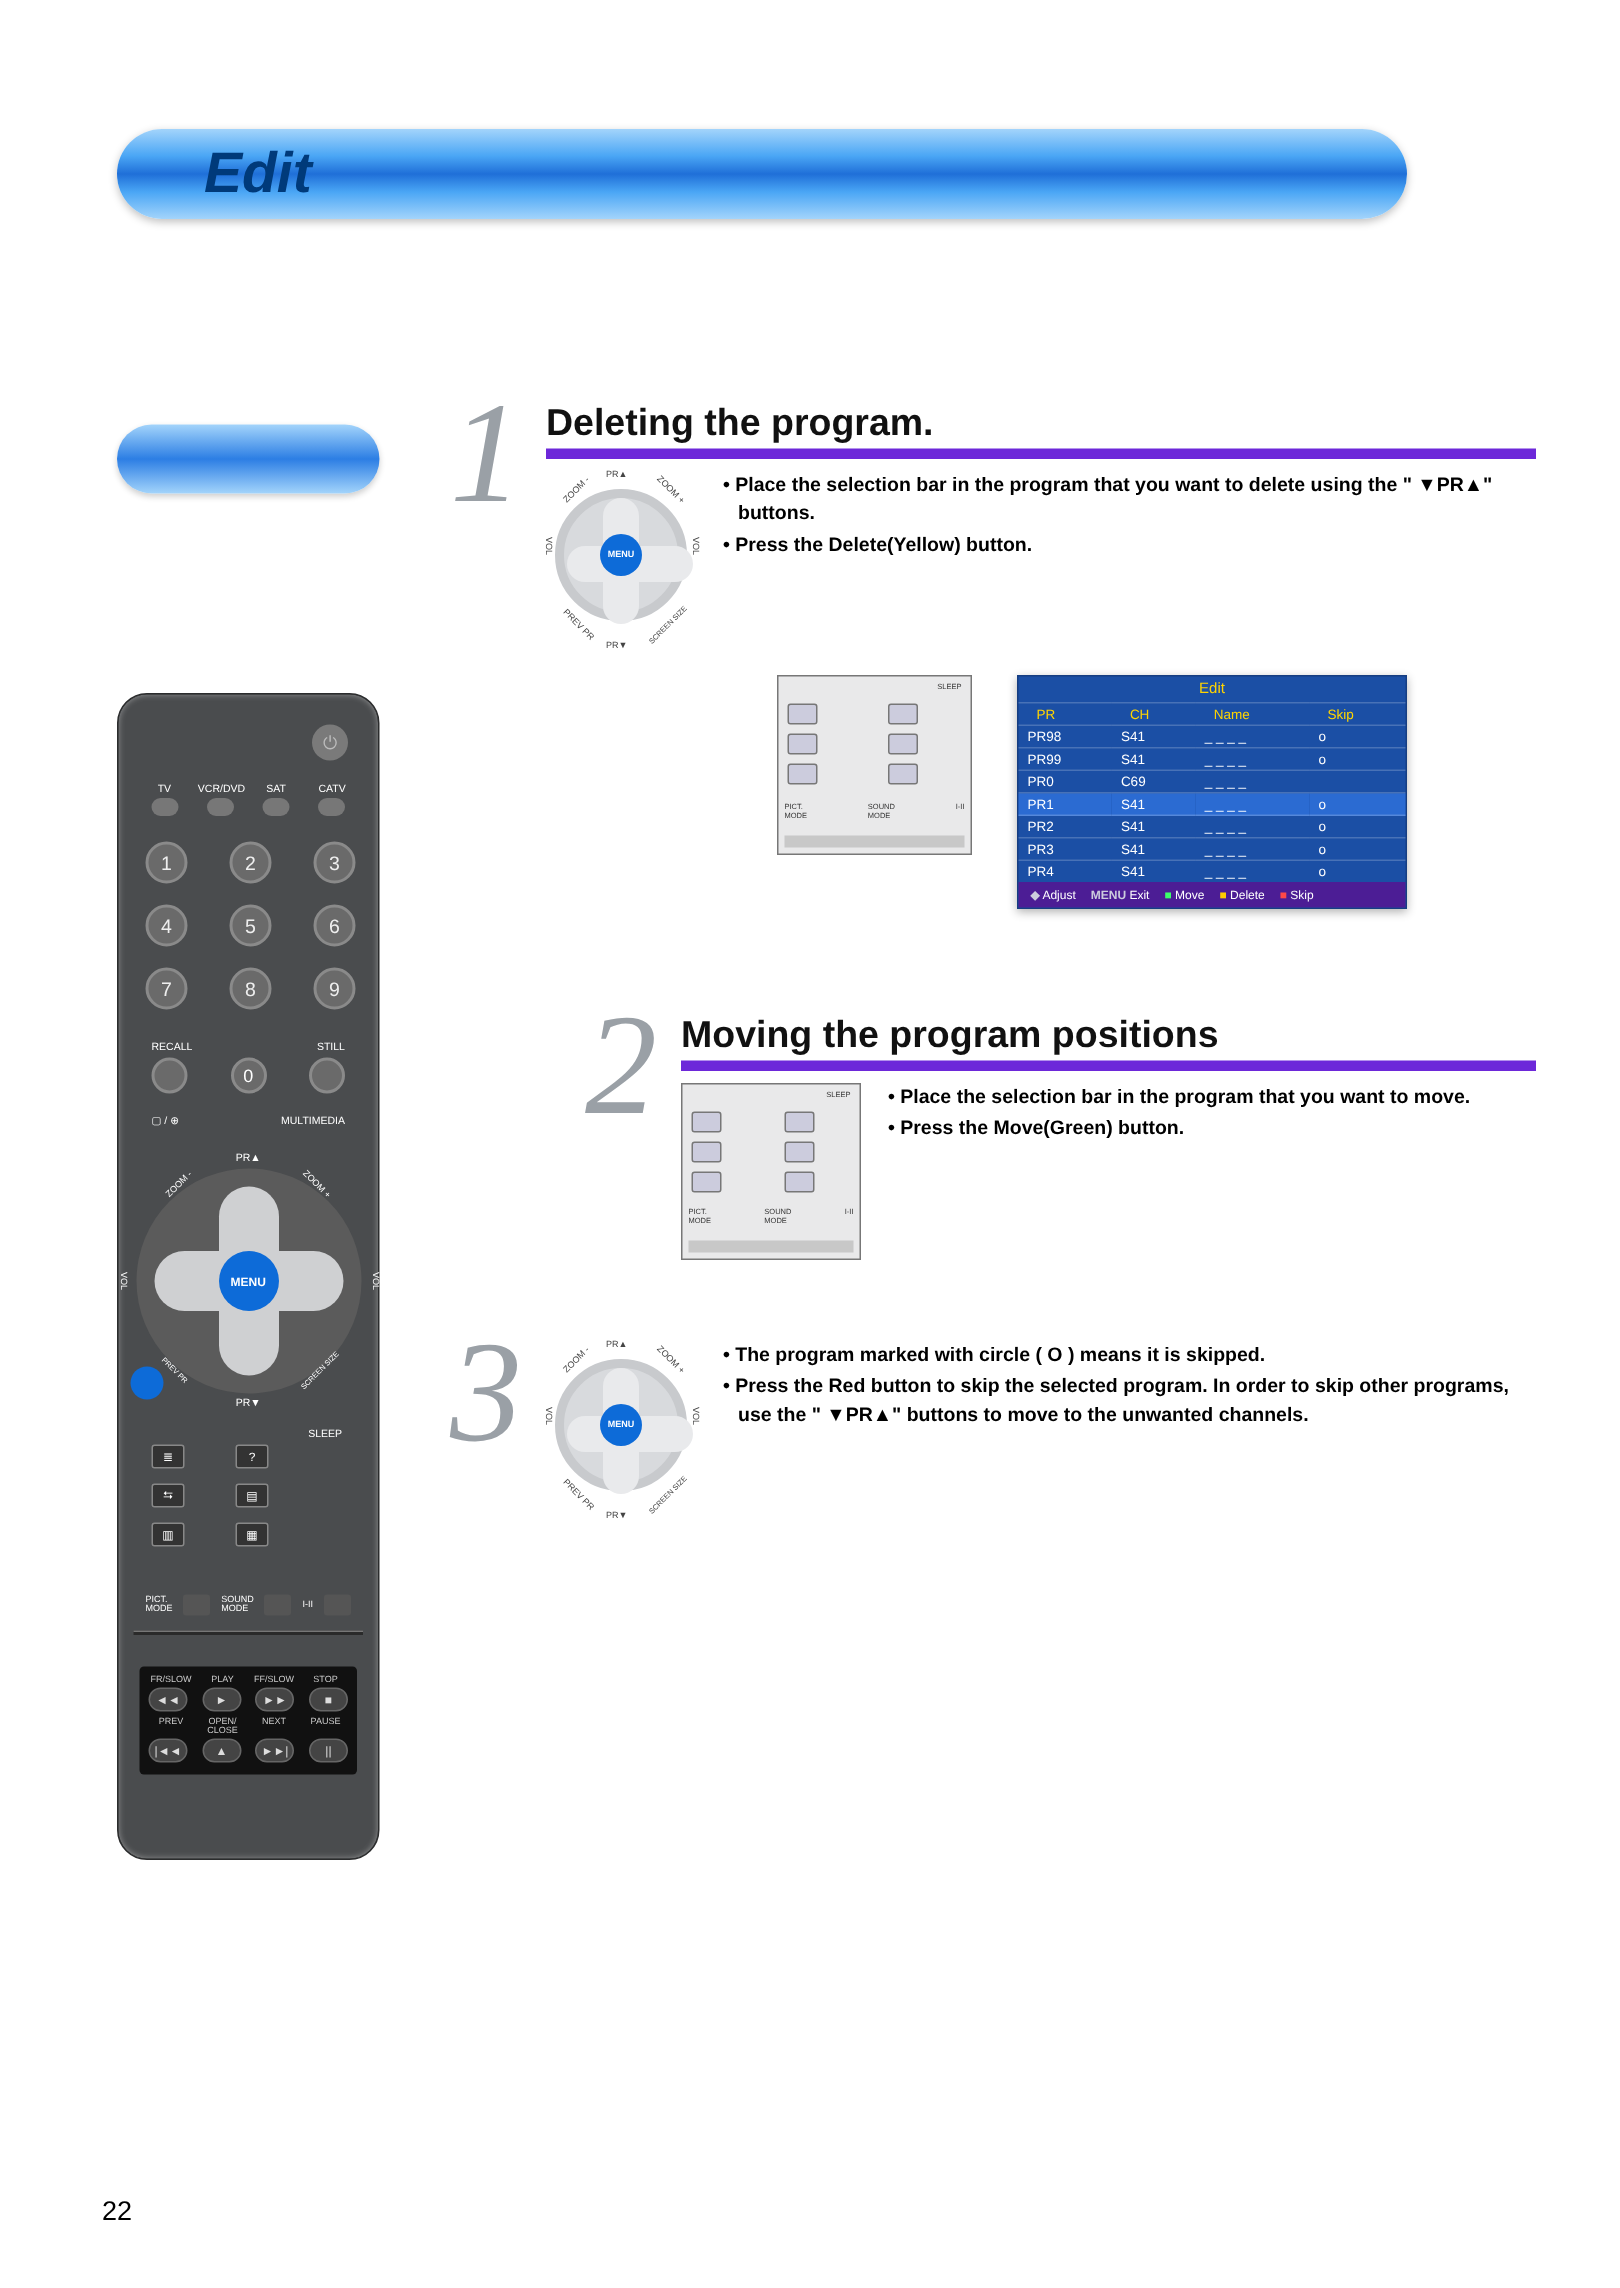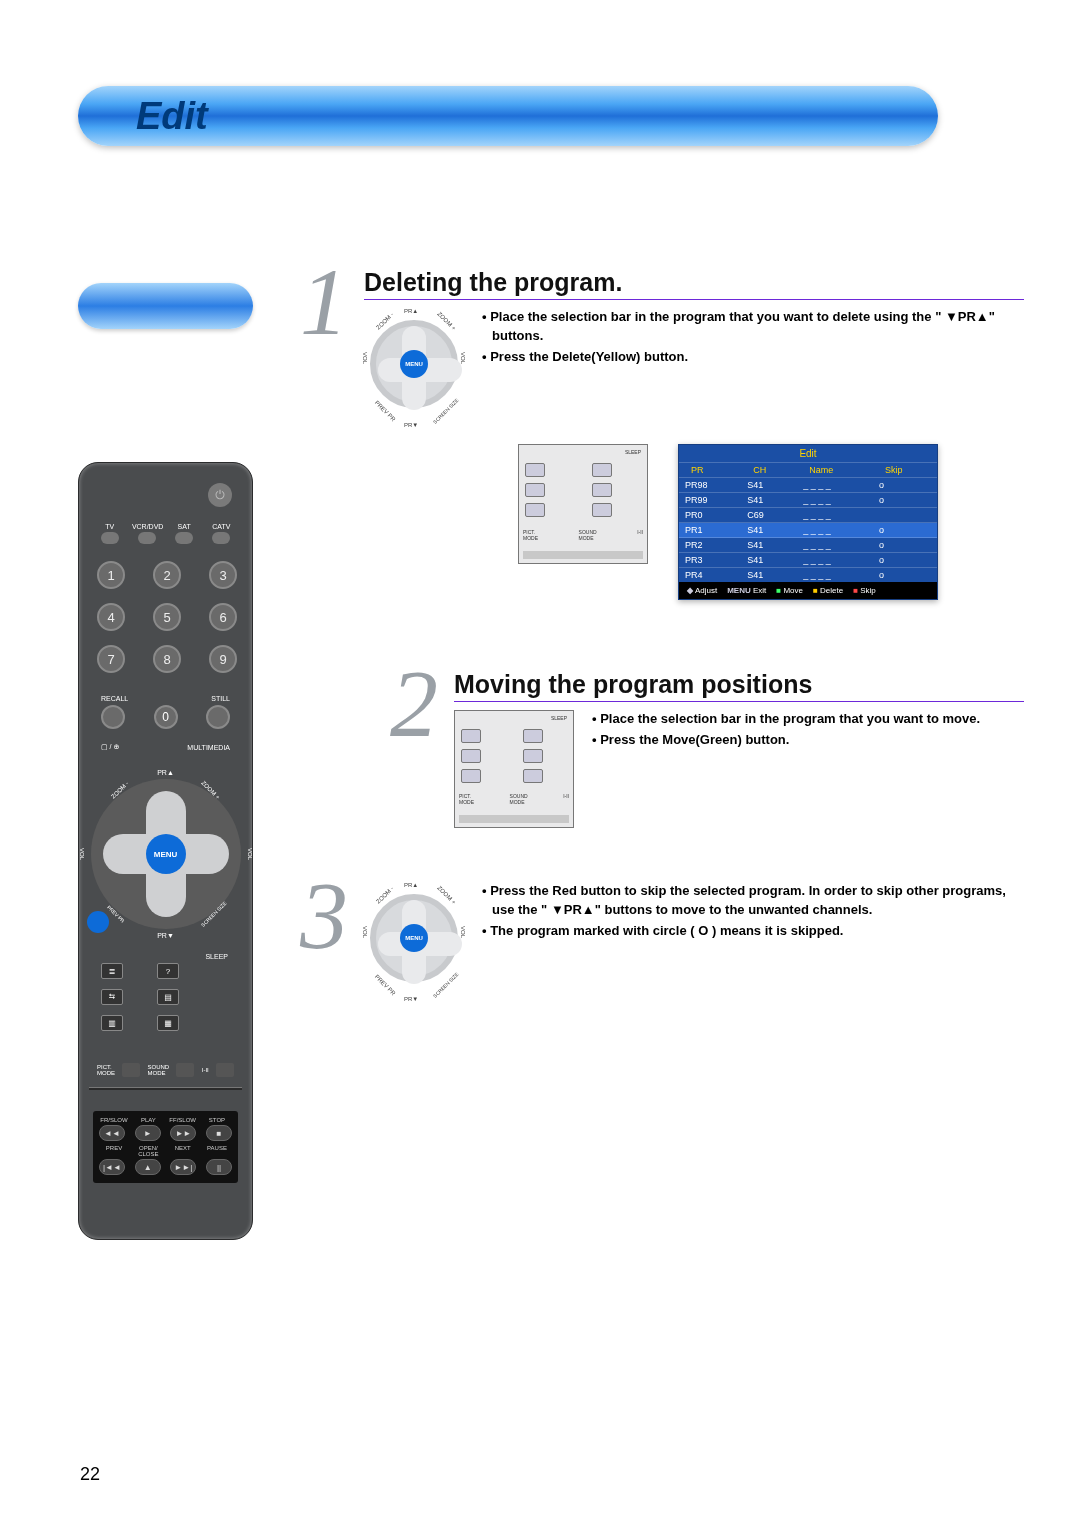--- a/index.html
+++ b/index.html
@@ -131,21 +131,21 @@
 
   .step { position:relative; margin-bottom:54px; }
   .step .bignum {
     position:absolute; left:0; top:-14px;
     font-family:"Times New Roman", serif;
     font-style:italic; font-size:96px; color:#9aa0a6; line-height:1;
   }
   .step .title {
     margin-left:64px;
     font-size:25px; font-weight:bold; color:#111;
-    border-bottom:1px solid #6d28d9; padding-bottom:2px;
+    border-bottom:7px solid #6d28d9; padding-bottom:2px;
   }
   .step .body { margin-left:64px; margin-top:8px; display:flex; gap:18px; }
   .step .mini { flex:0 0 auto; }
   .step .bullets { flex:1; font-size:13px; line-height:1.45; }
   .step .bullets li{list-style:none; text-indent:-10px; padding-left:10px; margin-bottom:2px;font-weight:bold;}
   .step .bullets li::before{content:"• ";}
 
   
   .mini-dpad{width:100px;height:120px;position:relative;}
   .mini-dpad .ring{position:absolute;top:12px;left:6px;width:88px;height:88px;border-radius:50%;background:#d8dadd;border:6px solid #c8cacd;}
@@ -181,37 +181,37 @@
     color:#fff;
     font-size:10px;
     border:1px solid #163e82;
     box-shadow:0 2px 6px rgba(0,0,0,.3);
   }
   .osd .hd{color:#ffd400;text-align:center;padding:3px 0;font-size:10px;}
   .osd table{width:100%;border-collapse:collapse;}
   .osd th,.osd td{padding:2px 6px;font-size:9px;text-align:left;border-top:1px solid rgba(255,255,255,.2);}
   .osd th{color:#ffd400;font-weight:normal;padding-left:12px;}
   .osd .hl{background:#2b6bd2;}
-  .osd .legend{display:flex;flex-wrap:wrap;gap:0 10px;padding:4px 8px;color:#fff;font-size:8px;background:#000000;}
+  .osd .legend{display:flex;flex-wrap:wrap;gap:0 10px;padding:4px 8px;color:#fff;font-size:8px;background:#4c1d95;}
   .osd .legend b{color:#fff;}
   .osd .legend .y{color:#ffcc00;}
   .osd .legend .g{color:#3cff6a;}
   .osd .legend .r{color:#ff4848;}
   .osd .legend .c{color:#ccd;}
 
   
   .step1-extra{display:flex;gap:30px;margin-left:218px;margin-top:16px;align-items:flex-start;}
   .step1-extra .mini-panel{width:130px;height:120px;}
 
   .step2 .body{align-items:flex-start;}
   .step2 .mini-panel{width:120px;height:118px;}
   .step3 .body{align-items:flex-start;}
 
   
-  .pagenum{position:absolute;left:80px;bottom:40px;font-size:18px;}
+  .pagenum{position:absolute;left:68px;bottom:40px;font-size:18px;}
 </style>
 </head>
 <body>
 
 <div class="title-pill">
   <span>Edit</span>
 </div>
 
 <div class="small-pill"></div>
 
@@ -480,21 +480,21 @@
           <div class="lbl vl">VOL</div>
           <div class="lbl vr">VOL</div>
           <div class="lbl zmL">ZOOM -</div>
           <div class="lbl zmR">ZOOM +</div>
           <div class="lbl pprev">PREV PR</div>
           <div class="lbl pssz">SCREEN SIZE</div>
           <div class="lbl prdn">PR▼</div>
         </div>
       </div>
       <ul class="bullets">
+        <li>The program marked with circle ( O ) means it is skipped.</li>
         <li>Press the Red button to skip the selected program. In order to skip other programs, use the " ▼PR▲" buttons to move to the unwanted channels.</li>
-        <li>The program marked with circle ( O ) means it is skipped.</li>
       </ul>
     </div>
   </div>
 
 </div>
 
 <div class="pagenum">22</div>
 
 </body></html>

